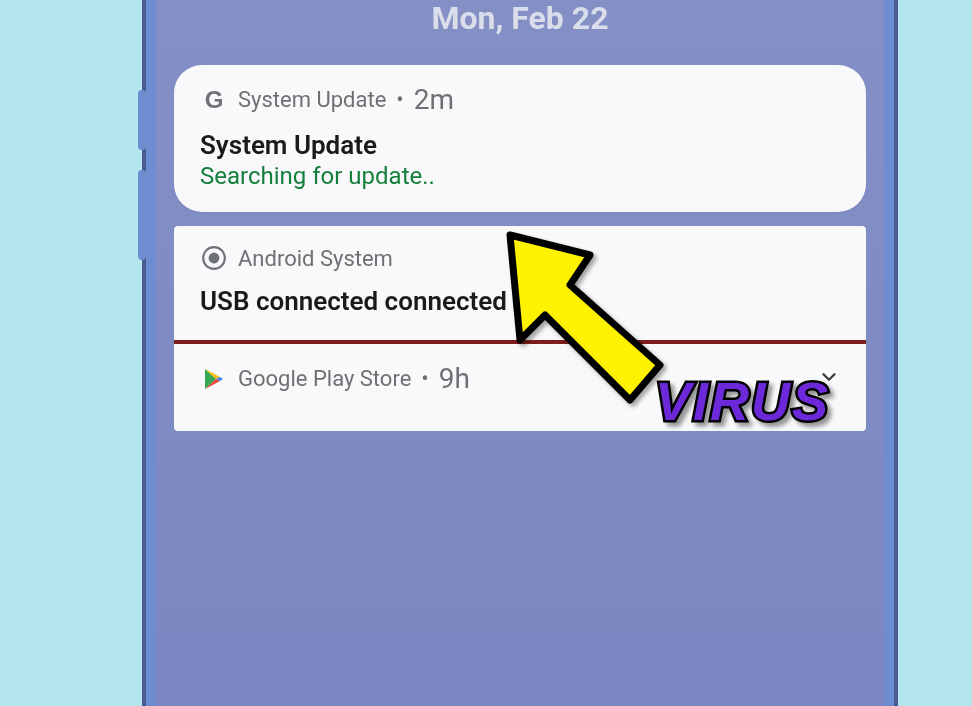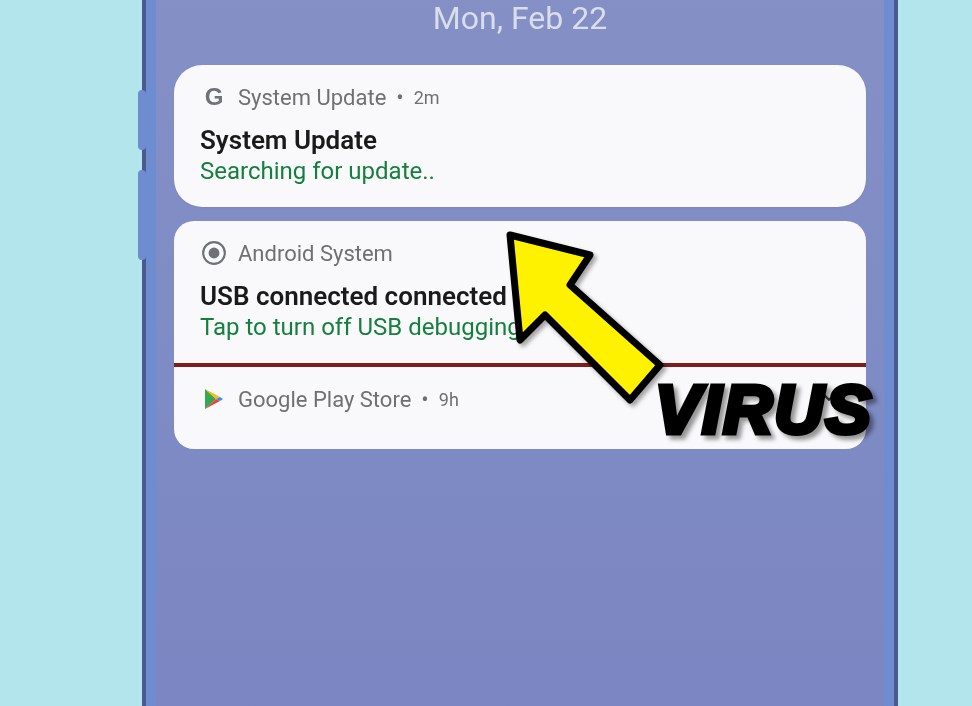--- a/index.html
+++ b/index.html
@@ -37,38 +37,38 @@
     color: #dadeea;
     font-size: 112px;
     font-weight: 300;
     text-align: center;
     margin-top: -60px;
     letter-spacing: -2px;
   }
   .date {
     color: #dadeea;
     font-size: 32px;
-    font-weight: 400;
+    font-weight: 700;
     text-align: center;
     margin-top: -12px;
     margin-bottom: 28px;
   }
   .notif-container {
     padding: 0 18px;
   }
   .notif-card {
     background: #f9f9fb;
     border-radius: 28px;
     padding: 18px 26px 22px 26px;
     margin-bottom: 14px;
     box-shadow: 0 1px 2px rgba(0,0,0,0.05);
   }
   .notif-group {
     background: #f9f9fb;
-    border-radius: 20px;
+    border-radius: 4px;
     overflow: hidden;
   }
   .notif-sub {
     padding: 18px 26px 22px 26px;
   }
   .notif-sub + .notif-sub {
     border-top: 4px solid #7f1d1d;
   }
   .notif-header {
     display: flex;
@@ -88,21 +88,21 @@
     color: #707074;
     font-size: 22px;
     font-weight: 400;
   }
   .dot {
     color: #707074;
     font-size: 22px;
   }
   .time-ago {
     color: #707074;
-    font-size: 18px;
+    font-size: 28px;
   }
   .chevron {
     margin-left: auto;
     color: #3a3a3a;
   }
   .title {
     color: #1a1a1a;
     font-size: 26px;
     font-weight: 600;
     margin-bottom: 2px;
@@ -121,24 +121,24 @@
     top: 225px;
     width: 200px;
     height: 200px;
     filter: drop-shadow(3px 3px 2px rgba(0,0,0,0.35));
     pointer-events: none;
   }
   .virus-label {
     position: absolute;
     left: 655px;
     top: 370px;
-    font-size: 68px;
+    font-size: 54px;
     font-weight: 900;
     font-style: italic;
-    color: #000000;
+    color: #6d28d9;
     -webkit-text-stroke: 5px #000;
     paint-order: stroke fill;
     letter-spacing: 2px;
     filter: drop-shadow(4px 4px 2px rgba(0,0,0,0.4));
     pointer-events: none;
     font-family: Arial, sans-serif;
   }
 </style>
 </head>
 <body>
@@ -171,21 +171,20 @@
         <div class="notif-header">
           <span class="icon-slot">
             <svg width="26" height="26" viewBox="0 0 24 24" fill="none" stroke="#6e7176" stroke-width="2">
               <circle cx="12" cy="12" r="10"></circle>
               <circle cx="12" cy="12" r="5" fill="#6e7176" stroke="none"></circle>
             </svg>
           </span>
           <span class="app-name">Android System</span>
         </div>
         <div class="title">USB connected connected</div>
-        <div class="body-text">Tap to turn off USB debugging</div>
       </div>
 
       <div class="notif-sub">
         <div class="notif-header">
           <span class="icon-slot">
             <svg width="24" height="24" viewBox="0 0 24 24">
               <path d="M3 2 L3 22 L14 12 Z" fill="#34a853"></path>
               <path d="M3 2 L18 10 L14 12 Z" fill="#fbbc04"></path>
               <path d="M3 22 L18 14 L14 12 Z" fill="#ea4335"></path>
               <path d="M14 12 L18 10 L21 12 L18 14 Z" fill="#4285f4"></path>

